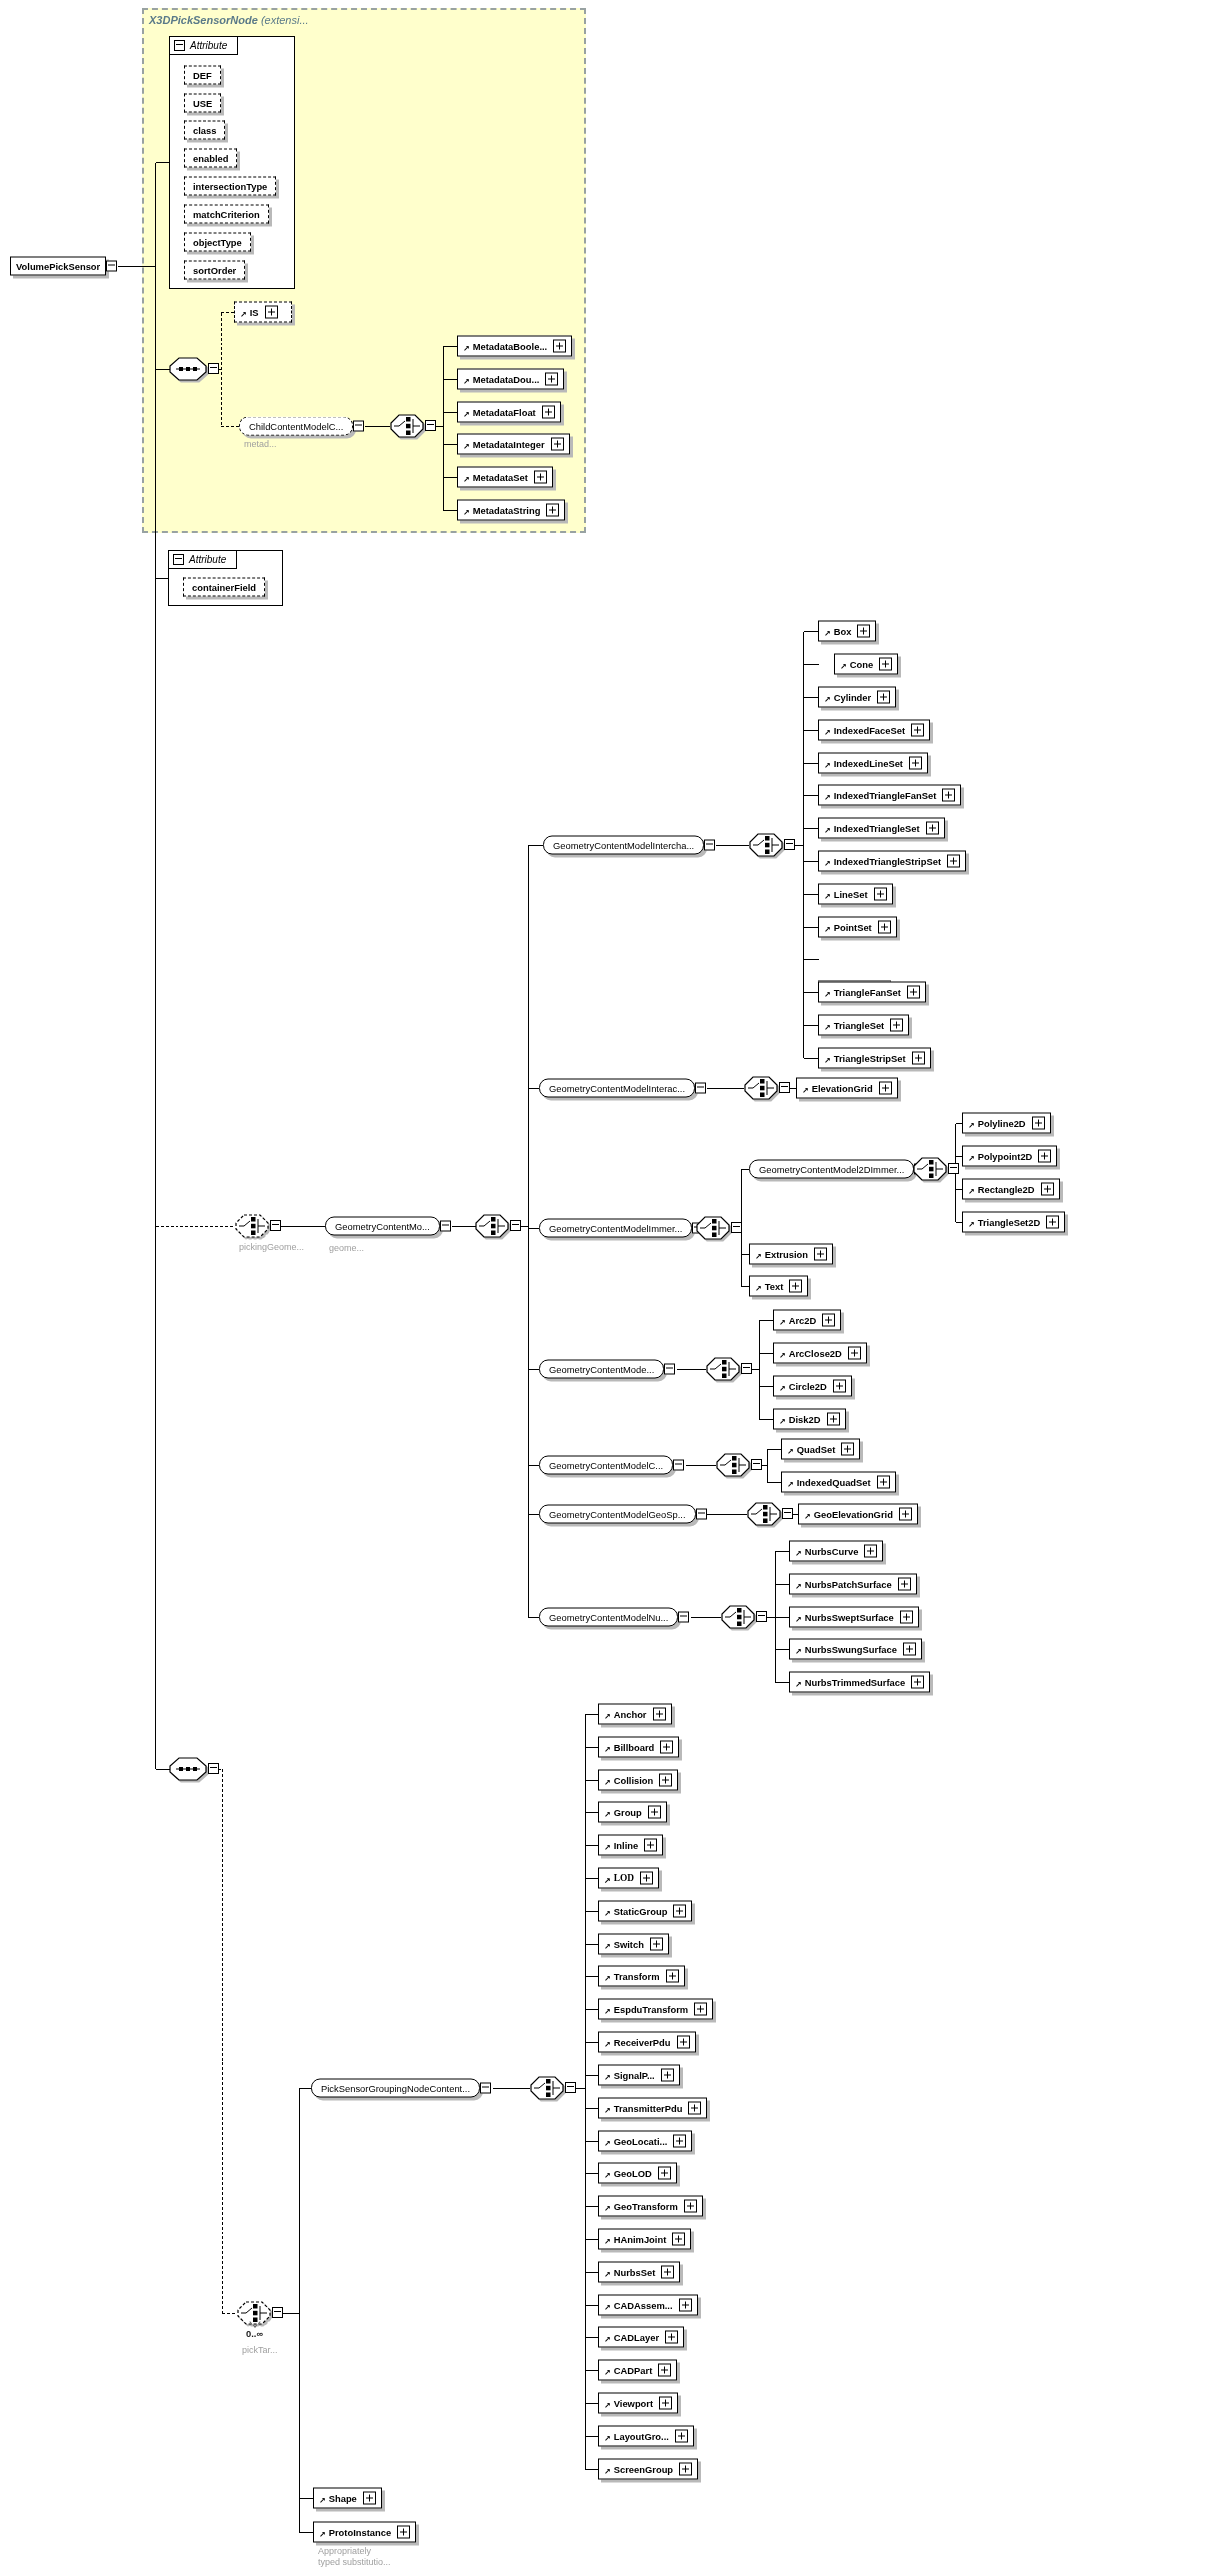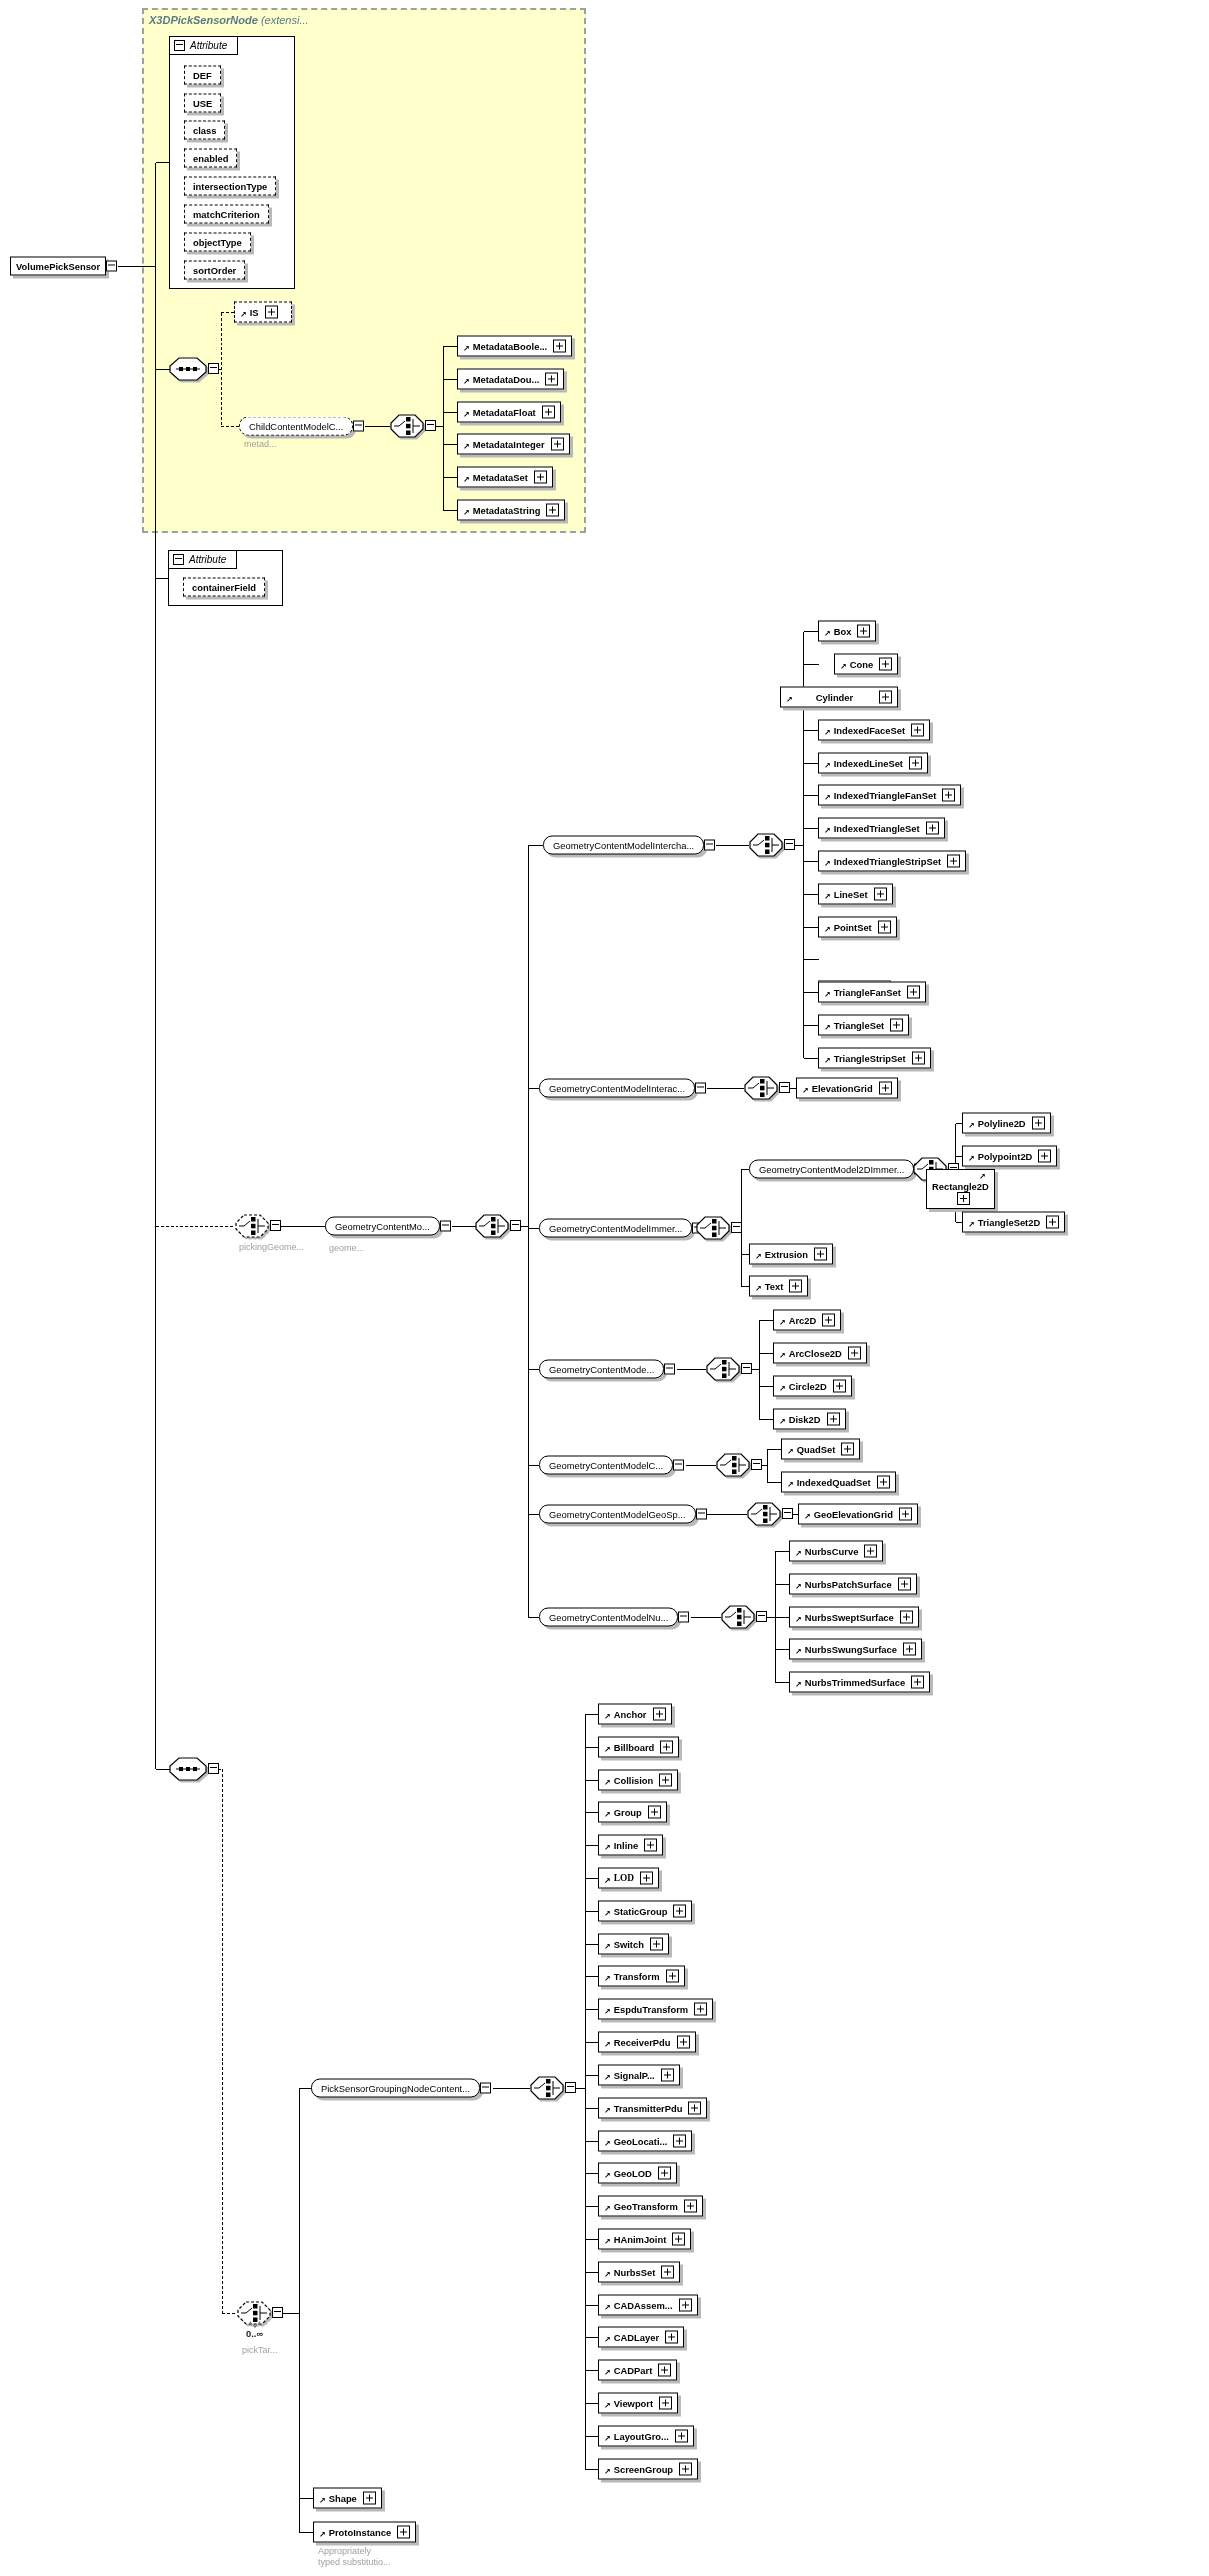--- a/index.html
+++ b/index.html
@@ -332,21 +332,21 @@
     <div class="box node" style="left: 818px; top: 631px;">
       <span class="ref"></span>
       <span>Box</span>
       <span class="expand"></span>
     </div>
     <div class="box node" style="left: 834px; top: 664px;">
       <span class="ref"></span>
       <span>Cone</span>
       <span class="expand"></span>
     </div>
-    <div class="box node" style="left: 780px; top: 697px; gap: 20px;">
+    <div class="box node" style="left: 818px; top: 697px;">
       <span class="ref"></span>
       <span>Cylinder</span>
       <span class="expand"></span>
     </div>
     <div class="box node" style="left: 818px; top: 730px;">
       <span class="ref"></span>
       <span>IndexedFaceSet</span>
       <span class="expand"></span>
     </div>
     <div class="box node" style="left: 818px; top: 763px;">
@@ -455,21 +455,21 @@
     <div class="box node" style="left: 962px; top: 1123px;">
       <span class="ref"></span>
       <span>Polyline2D</span>
       <span class="expand"></span>
     </div>
     <div class="box node" style="left: 962px; top: 1156px;">
       <span class="ref"></span>
       <span>Polypoint2D</span>
       <span class="expand"></span>
     </div>
-    <div class="box node" style="left: 926px; top: 1189px; flex-direction: column;">
+    <div class="box node" style="left: 962px; top: 1189px;">
       <span class="ref"></span>
       <span>Rectangle2D</span>
       <span class="expand"></span>
     </div>
     <div class="box node" style="left: 962px; top: 1222px; justify-content: center;">
       <span class="ref"></span>
       <span>TriangleSet2D</span>
       <span class="expand"></span>
     </div>
     <div class="box node" style="left: 749px; top: 1254px;">

